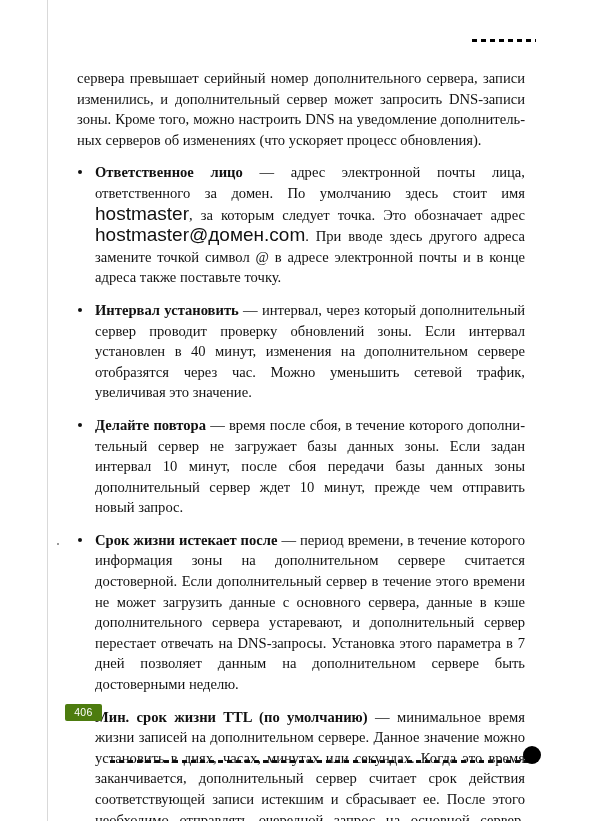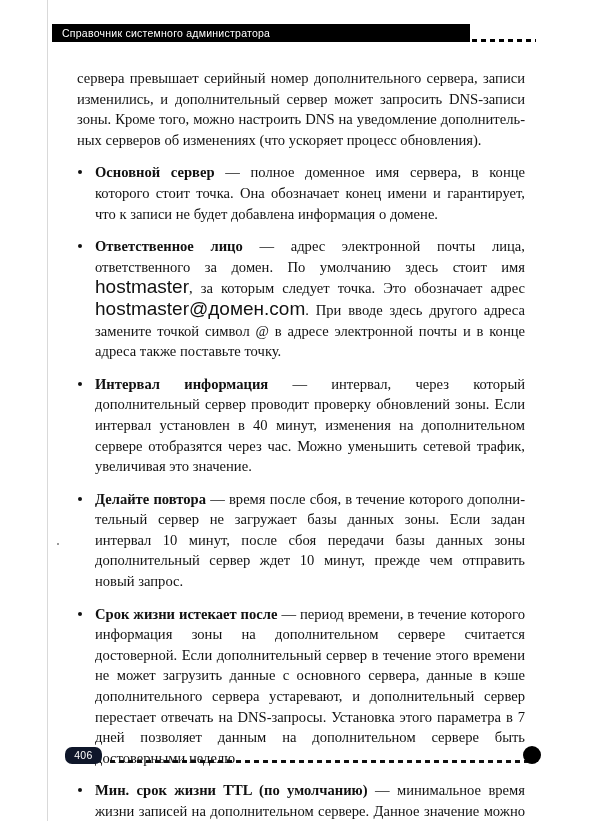--- a/index.html
+++ b/index.html
@@ -120,25 +120,25 @@
     top: 543px;
     width: 2px;
     height: 2px;
     background: #9a9a9a;
   }
 
   
   #folio {
     position: absolute;
     left: 65px;
-    top: 747px;
+    top: 704px;
     width: 37px;
     height: 17px;
-    background: #0f172a;
-    border-radius: 7px;
+    background: #4d7c0f;
+    border-radius: 2px;
   }
   #folio .folio-num {
     display: block;
     text-align: center;
     color: #ffffff;
     font-family: "Liberation Sans", "DejaVu Sans", sans-serif;
     font-size: 10.5px;
     line-height: 17px;
     letter-spacing: 0.4px;
   }
@@ -161,44 +161,37 @@
     background: #000000;
   }
 </style>
 </head>
 <body>
 
 <div id="page">
 
   <div class="page-edge-left"></div>
 
-  <div id="runhead">
-    <span class="rh-text">Справочник системного администратора</span>
-  </div>
   <div id="runhead-dash"></div>
 
   <div id="content">
 
     <p class="para">сервера превышает серийный номер дополнительного сервера, записи изменились, и дополнительный сервер может запросить DNS-записи зоны. Кроме того, можно настроить DNS на уведомление дополнитель­ных серверов об изменениях (что ускоряет процесс обновления).</p>
 
     <ul class="bullets">
 
-      <li class="bullet">
-        <span class="dot"></span>
-        <b class="term">Основной сервер</b><span> — </span><span>полное доменное имя сервера, в конце которого сто­ит точка. Она обозначает конец имени и гарантирует, что к записи не будет добавлена информация о домене.</span>
-      </li>
 
       <li class="bullet">
         <span class="dot"></span>
         <b class="term">Ответственное лицо</b><span> — </span><span>адрес электронной почты лица, ответственного за домен. По умолчанию здесь стоит имя </span><span class="mono">hostmaster</span><span>, за которым следу­ет точка. Это обозначает адрес </span><span class="mono">hostmaster@домен.com</span><span>. При вводе здесь другого адреса замените точкой символ @ в адресе электронной почты и в конце адреса также поставьте точку.</span>
       </li>
 
       <li class="bullet">
         <span class="dot"></span>
-        <b class="term">Интервал информация</b><span> — </span><span>интервал, через который дополнительный сер­вер проводит проверку обновлений зоны. Если интервал установлен в 40 минут, изменения на дополнительном сервере отобразятся через час. Можно уменьшить сетевой трафик, увеличивая это значение.</span>
+        <b class="term">Интервал установить</b><span> — </span><span>интервал, через который дополнительный сер­вер проводит проверку обновлений зоны. Если интервал установлен в 40 минут, изменения на дополнительном сервере отобразятся через час. Можно уменьшить сетевой трафик, увеличивая это значение.</span>
       </li>
 
       <li class="bullet">
         <span class="dot"></span>
         <b class="term">Делайте повтора</b><span> — </span><span>время после сбоя, в течение которого дополни­тельный сервер не загружает базы данных зоны. Если задан интервал 10 минут, после сбоя передачи базы данных зоны дополнительный сервер ждет 10 минут, прежде чем отправить новый запрос.</span>
       </li>
 
       <li class="bullet">
         <span class="dot"></span>
         <b class="term">Срок жизни истекает после</b><span>  — </span><span>период времени, в течение которого ин­формация зоны на дополнительном сервере считается достоверной. Если дополнительный сервер в течение этого времени не может загрузить дан­ные с основного сервера, данные в кэше дополнительного сервера уста­ревают, и дополнительный сервер перестает отвечать на DNS-запросы. Установка этого параметра в 7 дней позволяет данным на дополнитель­ном сервере быть достоверными неделю.</span>

